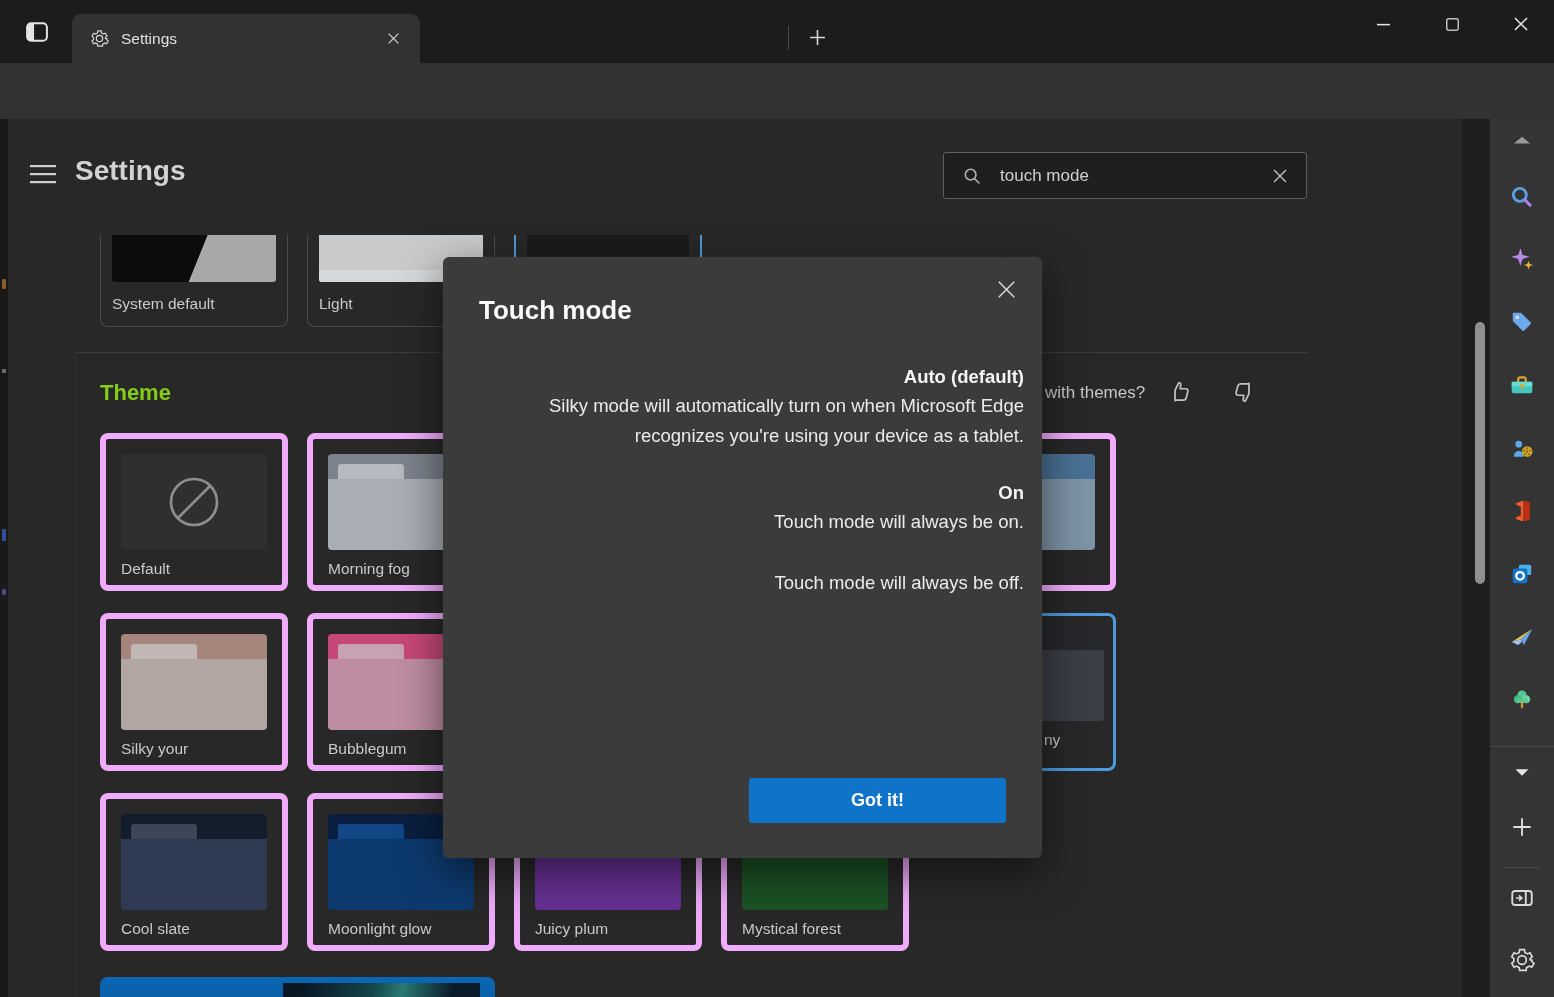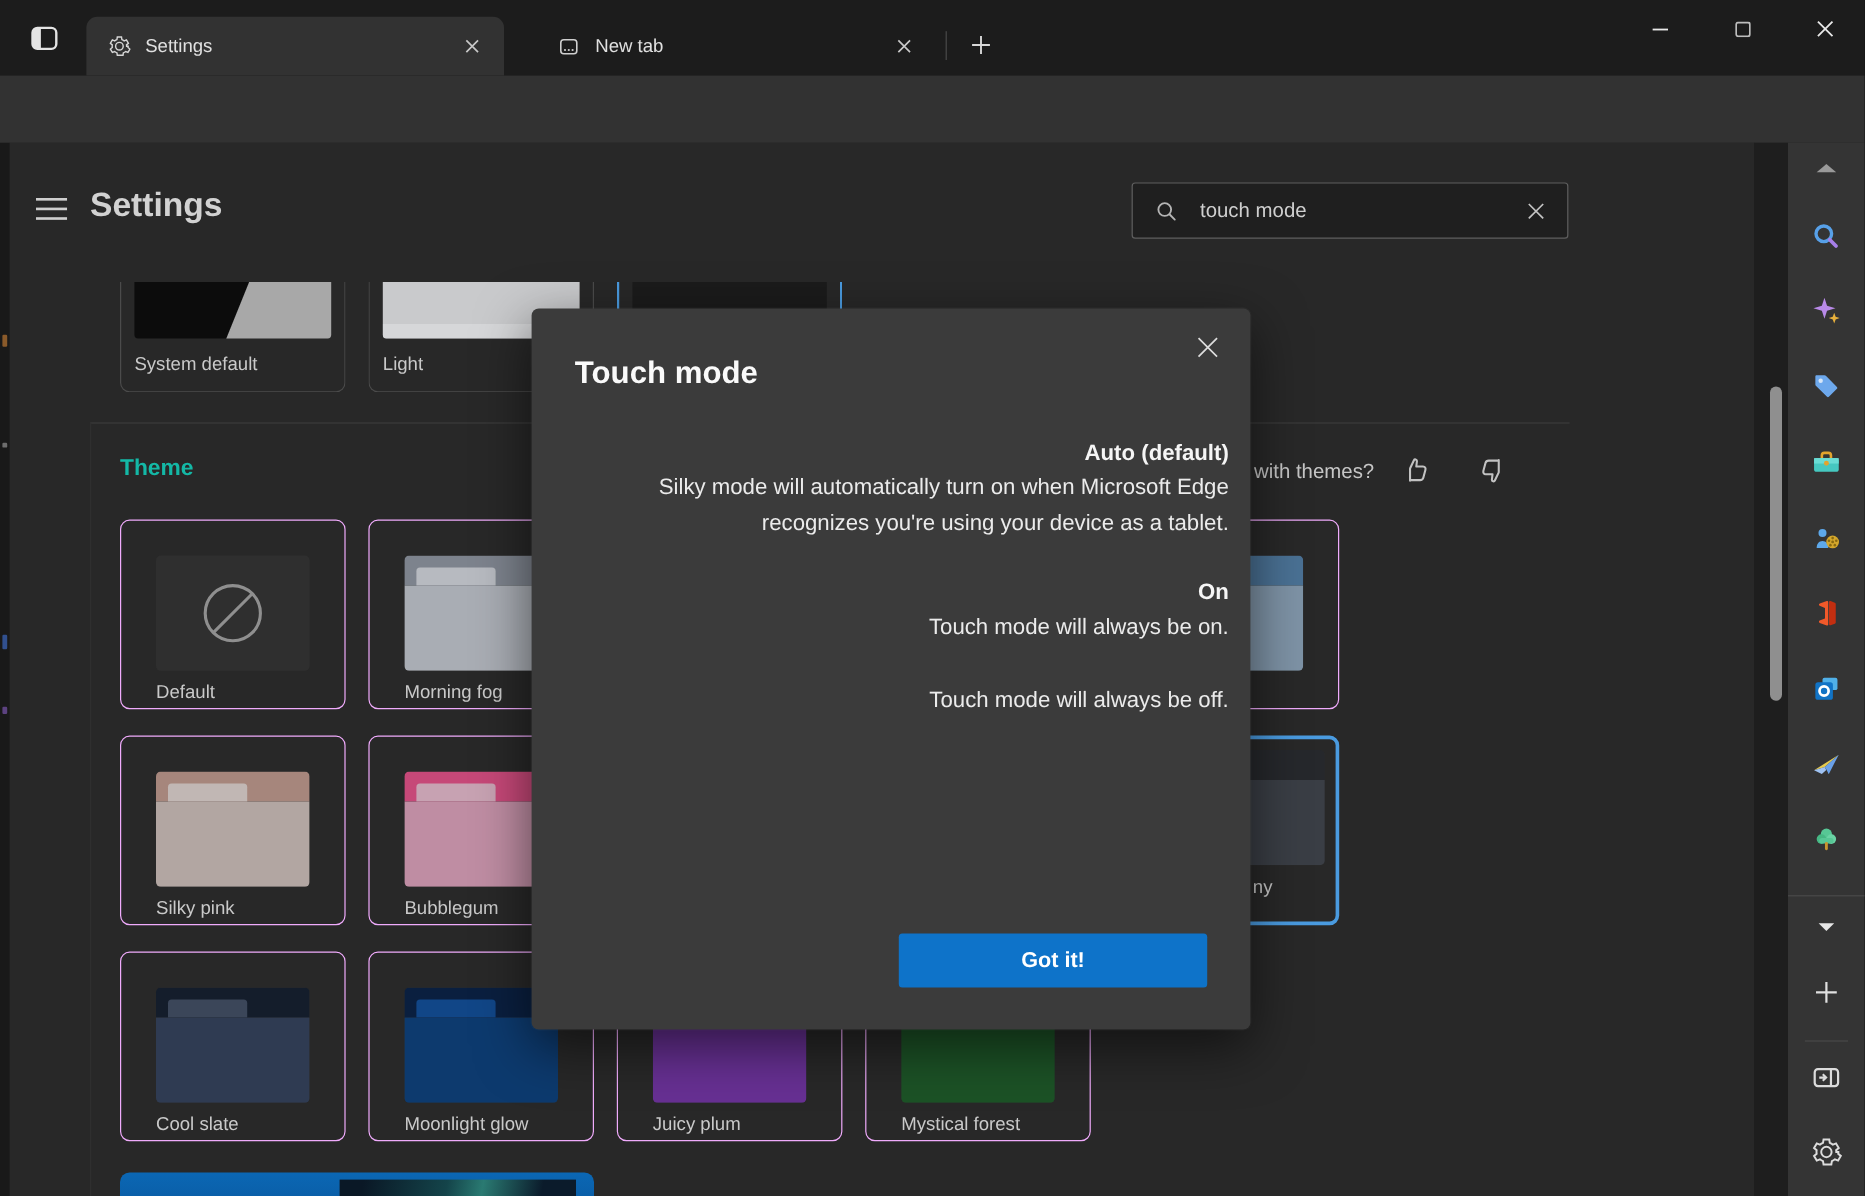--- a/index.html
+++ b/index.html
@@ -50,27 +50,27 @@
   
   .acard{top:116px;width:188px;height:92px;border:1px solid #4b4b4b;border-top:none;border-radius:0 0 8px 8px;box-sizing:border-box;padding:0 11px;background:#282828;cursor:pointer;}
   .acard .athumb{height:47px;border-radius:0 0 3px 3px;position:relative;overflow:hidden;}
   .acard .alabel{margin-top:13px;font-size:15.5px;color:#c9c9c9;}
   .athumb.system{background:linear-gradient(112deg,#0c0c0c 52%,#a8a8a8 52.5%);}
   .athumb.light{background:#c9cacc;}
   .athumb.light .lite-bot{position:absolute;left:0;right:0;bottom:0;height:12px;background:#d6d7d9;}
   .athumb.dark{background:#1b1b1b;}
   .acard.sel{border:2px solid #4a9be0;border-top:none;}
 
-  #theme-heading{left:100px;top:261px;font-size:19px;font-weight:bold;color:#14b8a6;}
+  #theme-heading{left:100px;top:261px;font-size:22px;font-weight:bold;color:#84cc16;}
   #feedback-frag{left:1045px;top:264px;font-size:17px;color:#c6c6c6;}
   .thumbbtn{top:258px;width:30px;height:30px;display:flex;align-items:center;justify-content:center;cursor:pointer;}
 
   .trow{display:flex;gap:19px;left:100px;}
   #theme-row-1{top:314px;} #theme-row-2{top:494px;} #theme-row-3{top:674px;}
-  .tcard{width:188px;height:158px;border:1px solid #f0abfc;border-radius:8px;box-sizing:border-box;padding:29px;background:#282828;cursor:pointer;flex:0 0 auto;}
+  .tcard{width:188px;height:158px;border:6px solid #f0abfc;border-radius:8px;box-sizing:border-box;padding:15px;background:#282828;cursor:pointer;flex:0 0 auto;}
   .tcard.selected{border:3px solid #4a9be0;padding:9px;}
   .thumb{height:96px;border-radius:4px;position:relative;overflow:hidden;background:#2e2e2e;}
   .thumb .hdr{position:absolute;left:0;right:0;top:0;height:25px;}
   .thumb .ftab{position:absolute;left:10px;top:10px;width:66px;height:15px;border-radius:3px 3px 0 0;}
   .thumb .bd{position:absolute;left:0;right:0;top:25px;bottom:0;}
   .thumb.none{display:flex;align-items:center;justify-content:center;background:#2f2f2f;}
   .tlabel{margin-top:10px;font-size:15.5px;color:#c9c9c9;white-space:nowrap;overflow:hidden;}
   .tlabel.indent{padding-left:104px;}
 
   #banner{left:100px;top:858px;width:395px;height:26px;border-radius:8px 8px 0 0;background:linear-gradient(180deg,#0b67b4,#0a5da5);overflow:hidden;cursor:pointer;}
@@ -117,36 +117,20 @@
           </svg>
       </span>
       <span class="tlabel2">Settings</span>
       <span class="tclose">
         <svg width="13" height="13" viewBox="0 0 12 12">
             <path d="M1.5 1.5l9 9m0-9l-9 9" stroke="#c8c8c8" stroke-width="1.3"></path>
           </svg>
       </span>
     </div>
 
-    <div id="tab-inactive" class="tab abs">
-      <span class="ticon">
-        <svg width="20" height="20" viewBox="0 0 24 24">
-            <rect x="4" y="5" width="16" height="14" rx="3" fill="none" stroke="#cfcfcf" stroke-width="1.6"></rect>
-            <circle cx="8.2" cy="15.2" r="1.1" fill="#cfcfcf"></circle>
-            <circle cx="12" cy="15.2" r="1.1" fill="#cfcfcf"></circle>
-            <circle cx="15.8" cy="15.2" r="1.1" fill="#cfcfcf"></circle>
-          </svg>
-      </span>
-      <span class="tlabel2">New tab</span>
-      <span class="tclose">
-        <svg width="13" height="13" viewBox="0 0 12 12">
-            <path d="M1.5 1.5l9 9m0-9l-9 9" stroke="#c8c8c8" stroke-width="1.3"></path>
-          </svg>
-      </span>
-    </div>
 
     <div id="tab-divider" class="abs"></div>
     <div id="new-tab-btn" class="abs">
       <svg width="17" height="17" viewBox="0 0 16 16">
           <path d="M8 1v14M1 8h14" stroke="#d8d8d8" stroke-width="1.5"></path>
         </svg>
     </div>
 
     <div id="win-min" class="wbtn abs">
       <svg width="13" height="13" viewBox="0 0 12 12">
@@ -332,21 +316,21 @@
           <div class="tlabel"></div>
         </div>
       </div>
     <div id="theme-row-2" class="trow abs">
         <div class="tcard">
           <div class="thumb">
             <div class="hdr" style="background: rgb(166, 134, 124);"></div>
             <div class="ftab" style="background: rgb(193, 183, 180);"></div>
             <div class="bd" style="background: rgb(178, 166, 162);"></div>
           </div>
-          <div class="tlabel">Silky pink</div>
+          <div class="tlabel">Silky your</div>
         </div>
         <div class="tcard">
           <div class="thumb">
             <div class="hdr" style="background: rgb(198, 72, 120);"></div>
             <div class="ftab" style="background: rgb(199, 162, 178);"></div>
             <div class="bd" style="background: rgb(191, 141, 163);"></div>
           </div>
           <div class="tlabel">Bubblegum</div>
         </div>
         <div class="tcard">

